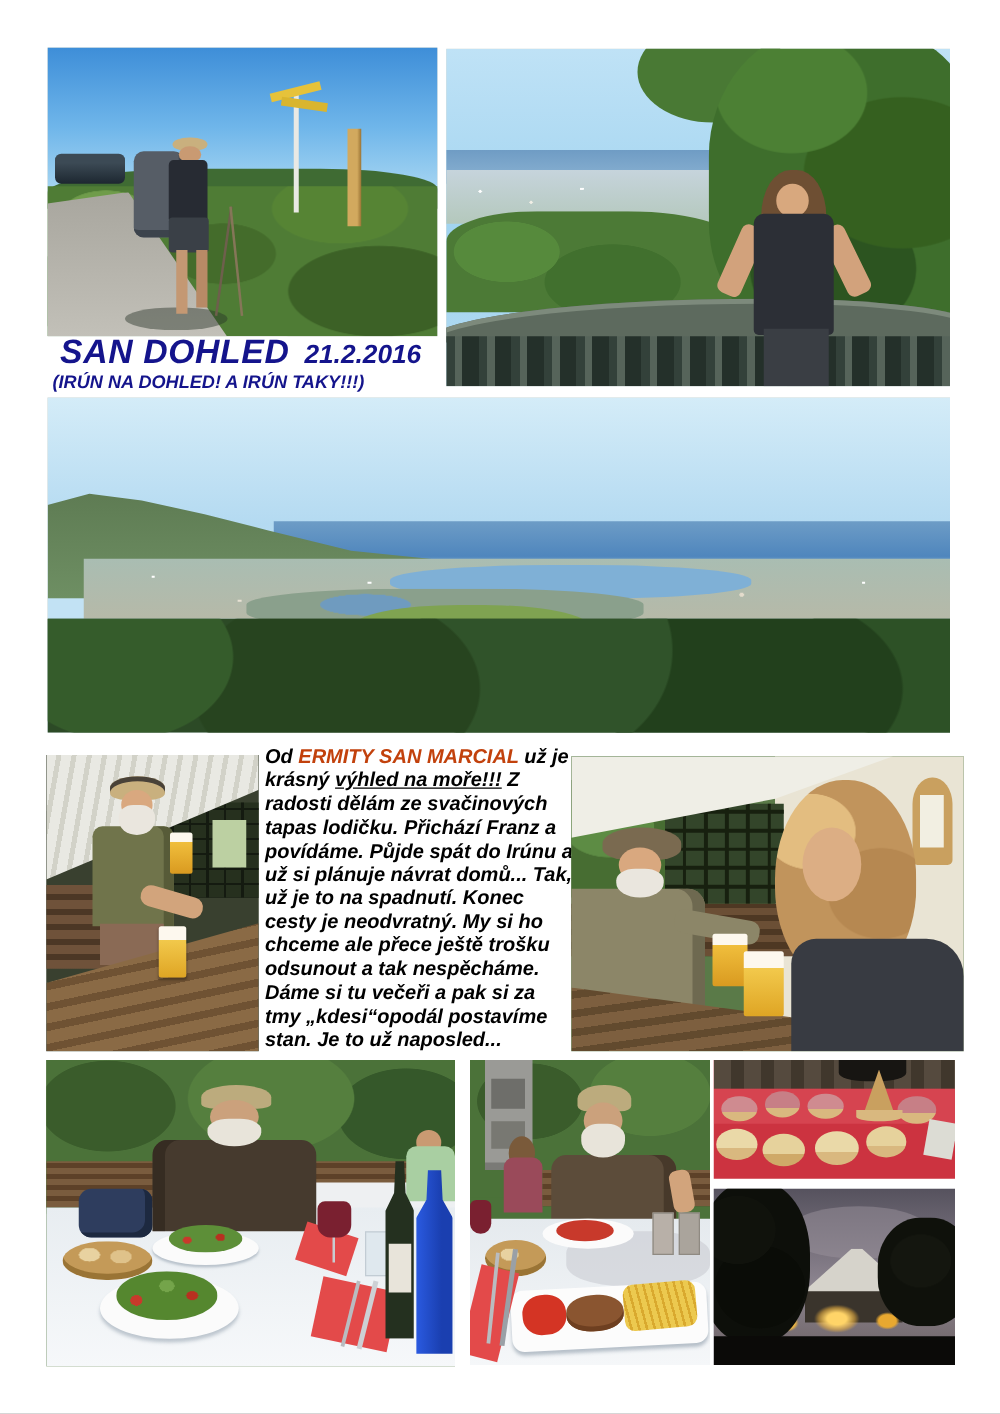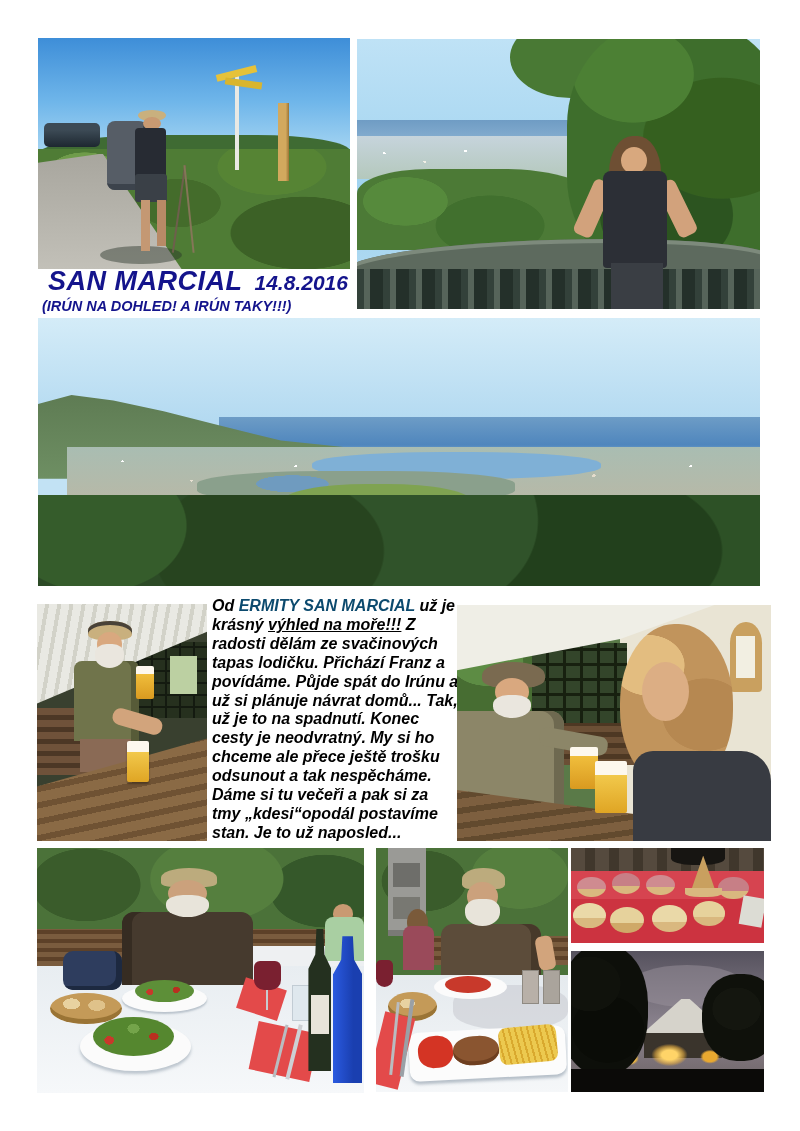--- a/index.html
+++ b/index.html
@@ -11,21 +11,21 @@
   
   .titleblock{position:absolute;left:42px;top:266px;width:330px;color:#14148c;}
   .title-row{display:flex;align-items:baseline;gap:12px;padding-left:6px;}
   .title-main{font-size:27px;font-weight:bold;font-style:italic;letter-spacing:.5px;white-space:nowrap;}
   .title-date{font-size:21px;font-weight:bold;font-style:italic;white-space:nowrap;}
   .subtitle{font-size:14.5px;font-weight:bold;font-style:italic;margin-top:1px;white-space:nowrap;}
 
   
   .para{position:absolute;left:212px;top:597px;width:248px;
         font-size:16px;line-height:18.9px;font-weight:bold;font-style:italic;color:#000;}
-  .para .hl{color:#0c4a6e;}
+  .para .hl{color:#c2410c;}
   .para .ul{text-decoration:underline;}
 
   
   .p-hiker{left:38px;top:38px;width:312px;height:231px;}
   .p-hiker .sky{left:0;top:0;width:100%;height:50%;background:linear-gradient(180deg,#3e8ed8 0%,#6fb6ea 55%,#a8d6f2 100%);}
   .p-hiker .treeline{left:0;top:42%;width:100%;height:14%;background:#3f6b33;border-radius:40% 30% 0 0/60% 50% 0 0;}
   .p-hiker .bush{left:0;top:48%;width:100%;height:52%;background:
       radial-gradient(60px 34px at 15% 20%,#6f9c4a 0 60%,transparent 61%),
       radial-gradient(90px 46px at 75% 15%,#568434 0 60%,transparent 61%),
       radial-gradient(70px 40px at 45% 45%,#446c2b 0 60%,transparent 61%),
@@ -298,22 +298,22 @@
     <div class="w-hair"></div>
     <div class="w-face"></div>
     <div class="w-arm1"></div>
     <div class="w-arm2"></div>
     <div class="w-vest"></div>
     <div class="w-pants"></div>
   </div>
 
   <div class="titleblock">
     <div class="title-row">
-      <span class="title-main">SAN MARCIAL</span>
-      <span class="title-date">14.8.2016</span>
+      <span class="title-main">SAN DOHLED</span>
+      <span class="title-date">21.2.2016</span>
     </div>
     <div class="subtitle">(IRÚN NA DOHLED! A IRÚN TAKY!!!)</div>
   </div>
 
   <div class="photo p-pano" title="Panorama of the bay, Irún and the sea from San Marcial">
     <div class="sky"></div>
     <div class="sea"></div>
     <div class="hills"></div>
     <div class="city"></div>
     <div class="bay"></div>

